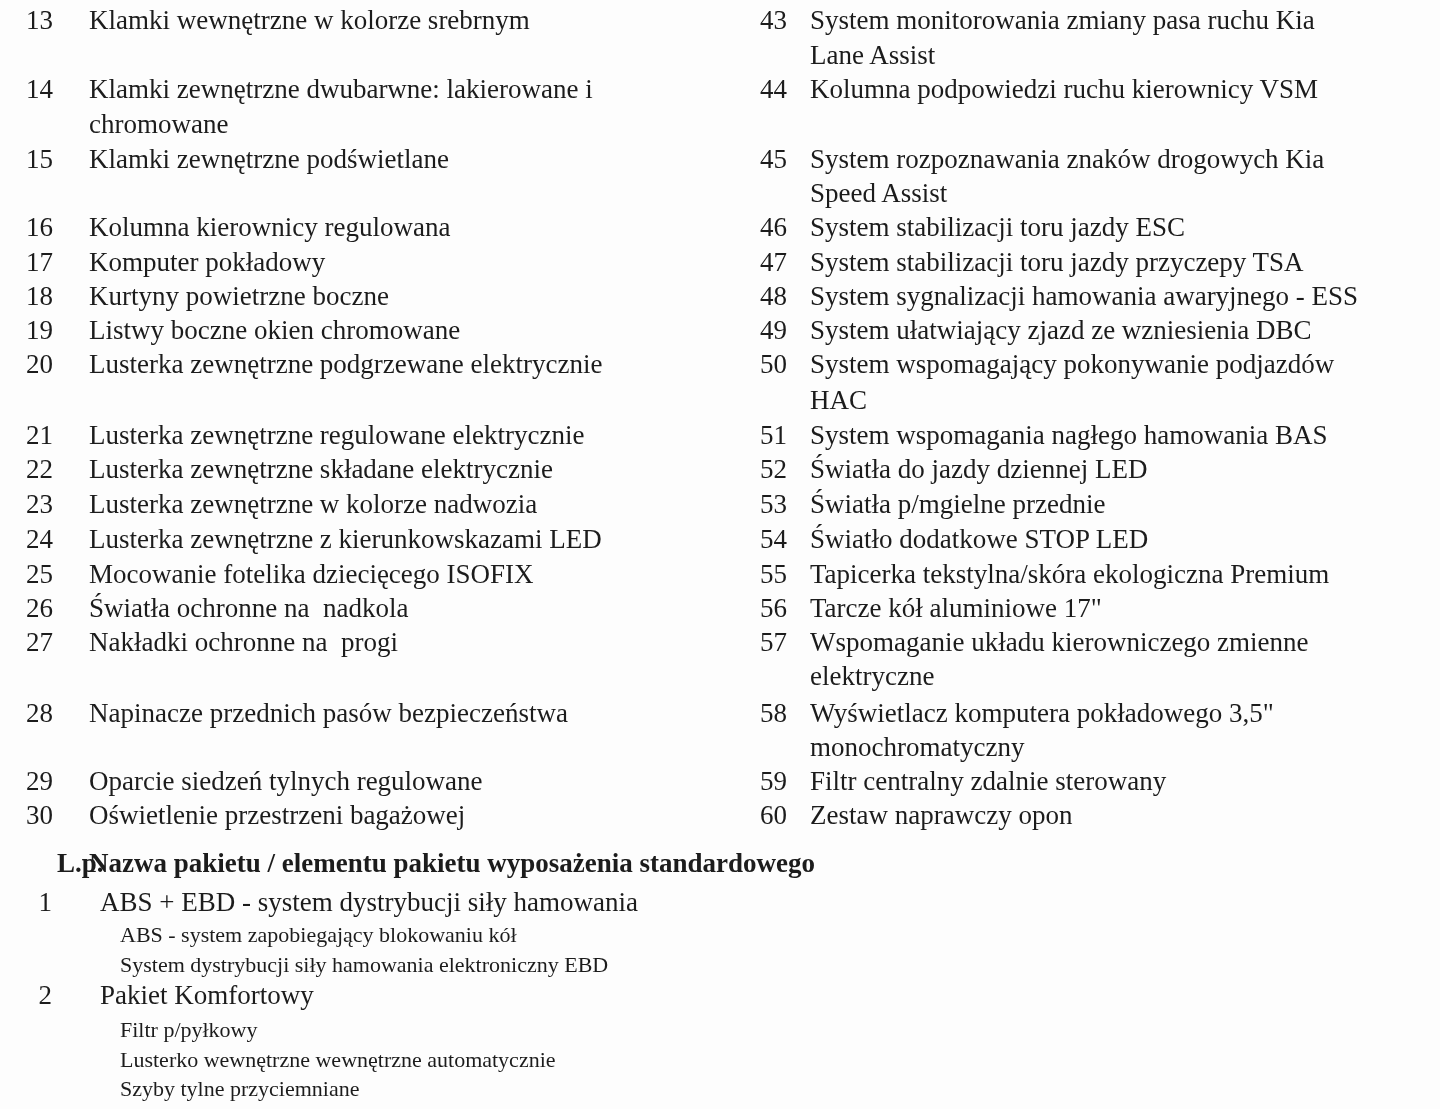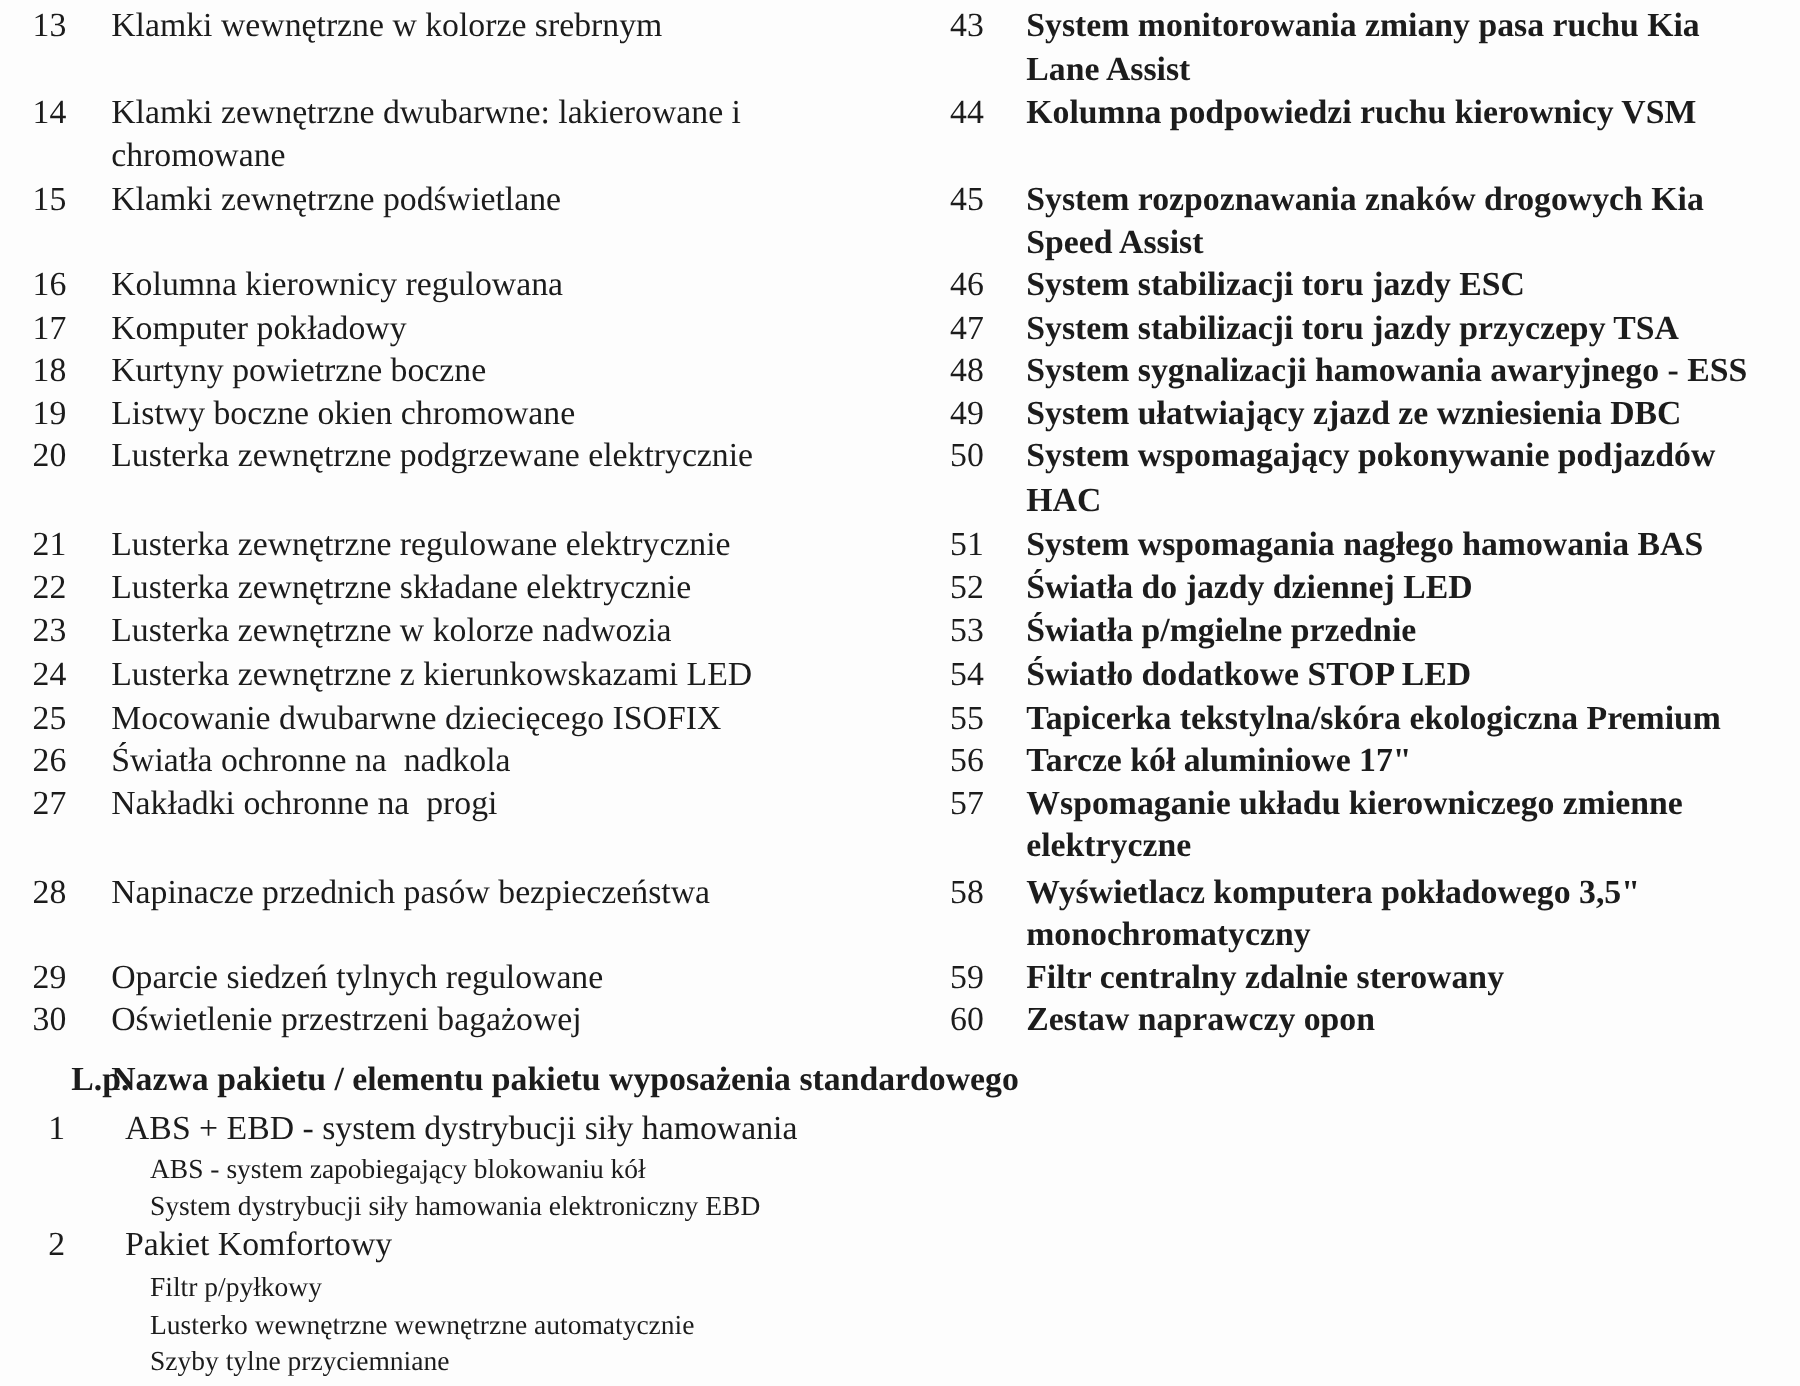--- a/index.html
+++ b/index.html
@@ -7,21 +7,21 @@
          font-family:"Liberation Serif", "DejaVu Serif", serif; color:#1c1c1c; }
   .col { position:absolute; top:0; }
   .col-left { left:0; width:720px; }
   .col-right { left:720px; width:720px; }
   .row { position:absolute; left:0; font-size:27px; line-height:34px; }
   .num { position:absolute; width:60px; text-align:right; }
   .col-left .num { left:-7px; }
   .col-right .num { left:7px; }
   .txt { position:absolute; white-space:pre; }
   .col-left .txt { left:89px; }
-  .col-right .txt { left:101px;font-weight:bold; }
+  .col-right .txt { left:90px; }
   .section { position:absolute; left:0; top:842px; width:1440px; }
   .hdr { position:absolute; top:4px; font-size:27px; line-height:34px; font-weight:bold; }
   .hdr-lp { left:22px;margin-left:35px; }
   .hdr-name { left:89px; }
   .pkg { position:absolute; font-size:27px; line-height:34px; }
   .pkg .num { left:-8px; width:60px; text-align:right; }
   .pkg .txt { left:89px;margin-left:11px; }
   .sub { position:absolute; left:120px; font-size:22px; line-height:28px; white-space:pre; }
 </style>
 </head>
@@ -72,21 +72,21 @@
   <div class="row" style="top:487px">
       <span class="num">23</span>
       <span class="txt">Lusterka zewnętrzne w kolorze nadwozia</span>
     </div>
   <div class="row" style="top:522px">
       <span class="num">24</span>
       <span class="txt">Lusterka zewnętrzne z kierunkowskazami LED</span>
     </div>
   <div class="row" style="top:557px">
       <span class="num">25</span>
-      <span class="txt">Mocowanie dwubarwne dziecięcego ISOFIX</span>
+      <span class="txt">Mocowanie fotelika dziecięcego ISOFIX</span>
     </div>
   <div class="row" style="top:591px">
       <span class="num">26</span>
       <span class="txt">Światła ochronne na  nadkola</span>
     </div>
   <div class="row" style="top:625px">
       <span class="num">27</span>
       <span class="txt">Nakładki ochronne na  progi</span>
     </div>
   <div class="row" style="top:696px">

